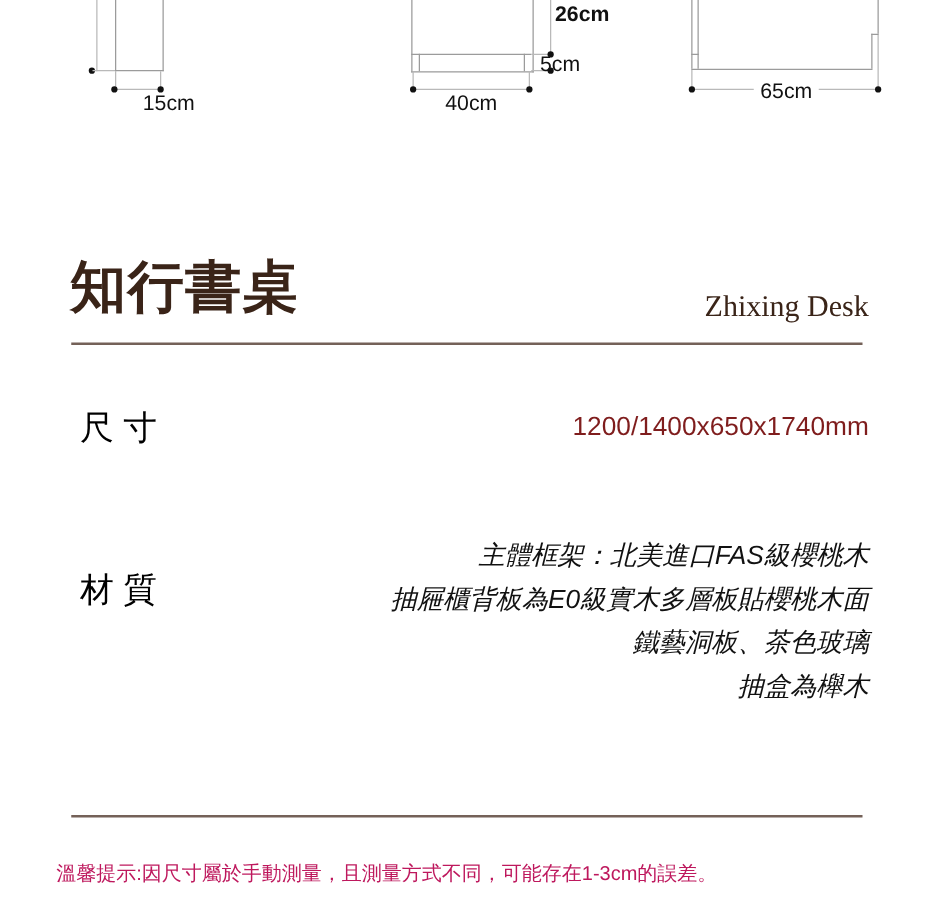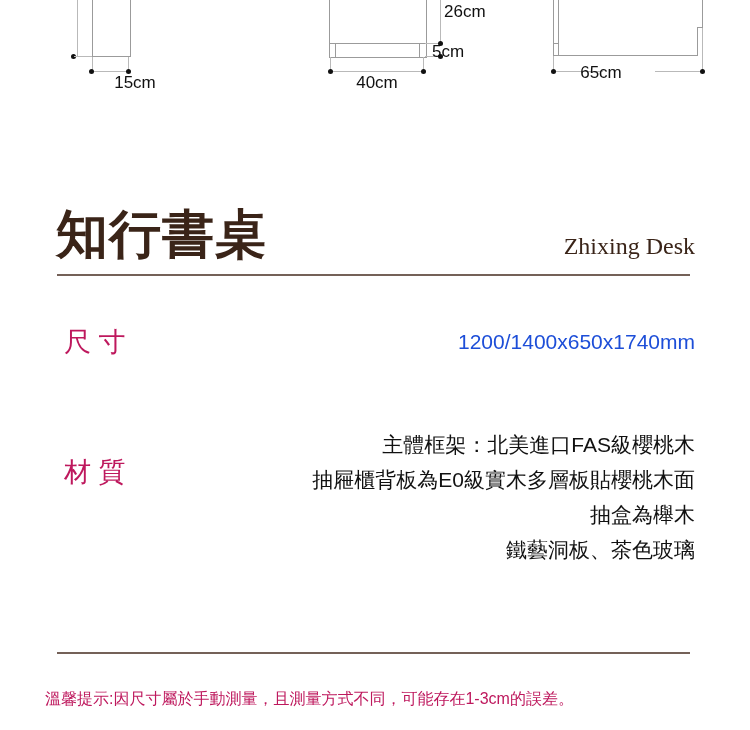--- a/index.html
+++ b/index.html
@@ -31,51 +31,52 @@
     border-left: 1px solid #9b9b9b;
     border-right: 1px solid #9b9b9b;
     border-bottom: 1px solid #9b9b9b;
     background: transparent;
   }
   
   .title-zh {
     position: absolute; left: 56px; top: 200px;
     font-family: "Liberation Serif", serif;
     font-weight: bold;
-    font-size: 52px;
+    font-size: 45px;
     letter-spacing: 1px;
     color: #3a2418;
   }
   .title-en {
     position: absolute; right: 55px; top: 233px;
     font-family: "Liberation Serif", serif;
     font-size: 24px;
     color: #3a2418;
   }
   .divider {
     position: absolute; left: 57px; width: 633px; height: 2px;
     background: #746158;
   }
   
   .spec-label {
     position: absolute; left: 64px;
     font-size: 27px;
-    color: #be185d;
+    color: #000000;
     white-space: pre;
   }
   .size-value {
     position: absolute; right: 55px; top: 330px;
     font-size: 21px;
-    color: #1d4ed8;
+    color: #7f1d1d;
   }
   .material-lines {
     position: absolute; right: 55px; top: 432px;
     text-align: right;
     font-size: 21px;
     color: #111;
+    font-style: italic;
   }
   .material-lines .mline { height: 35px; line-height: 26px; }
   
   .tip {
     position: absolute; left: 45px; top: 689px;
     font-size: 16px;
     color: #be185d;
     white-space: nowrap;
   }
 </style>
@@ -100,21 +101,21 @@
   <div>
     <div class="rect-cut" style="left:329px; top:-2px; width:96px; height:59px;"></div>
     <div class="shape-line" style="left:329px; top:43px; width:96px; height:1px;"></div>
     <div class="shape-line" style="left:335px; top:43px; width:1px; height:14px;"></div>
     <div class="shape-line" style="left:419px; top:43px; width:1px; height:14px;"></div>
     <div class="dim-line" style="left:425px; top:43px; width:15px; height:1px;"></div>
     <div class="dim-line" style="left:425px; top:56px; width:15px; height:1px;"></div>
     <div class="dim-line" style="left:440px; top:0; width:1px; height:43px;"></div>
     <div class="dot" style="left:438px; top:41px;"></div>
     <div class="dot" style="left:438px; top:54px;"></div>
-    <div class="dim-label" style="left:444px; top:2px;">26cm</div>
+    <div class="dim-label" style="left:444px; top:2px;font-weight:bold;">26cm</div>
     <div class="dim-label" style="left:432px; top:42px;">5cm</div>
     <div class="dim-line" style="left:330px; top:57px; width:1px; height:13px;"></div>
     <div class="dim-line" style="left:423px; top:57px; width:1px; height:13px;"></div>
     <div class="dim-line" style="left:330px; top:71px; width:94px; height:1px;"></div>
     <div class="dot" style="left:328px; top:69px;"></div>
     <div class="dot" style="left:421px; top:69px;"></div>
     <div class="dim-label center" style="left:354px; top:73px; width:46px;">40cm</div>
   </div>
 
   <div>
@@ -124,34 +125,34 @@
     <div class="shape-line" style="left:553px; top:55px; width:145px; height:1px;"></div>
     <div class="shape-line" style="left:702px; top:0; width:1px; height:27px;"></div>
     <div class="shape-line" style="left:697px; top:27px; width:6px; height:1px;"></div>
     <div class="shape-line" style="left:697px; top:27px; width:1px; height:28px;"></div>
     <div class="dim-line" style="left:553px; top:56px; width:1px; height:15px;"></div>
     <div class="dim-line" style="left:702px; top:28px; width:1px; height:43px;"></div>
     <div class="dim-line" style="left:553px; top:71px; width:50px; height:1px;"></div>
     <div class="dim-line" style="left:655px; top:71px; width:47px; height:1px;"></div>
     <div class="dot" style="left:551px; top:69px;"></div>
     <div class="dot" style="left:700px; top:69px;"></div>
-    <div class="dim-label center" style="left:575px; top:63px; width:52px;">65cm</div>
+    <div class="dim-label center" style="left:603px; top:63px; width:52px;">65cm</div>
   </div>
 
   <h1 class="title-zh" style="margin:0;">知行書桌</h1>
   <div class="title-en">Zhixing Desk</div>
   <div class="divider" style="top:274px;"></div>
 
   <div class="spec-label" style="top:324px;">尺 寸</div>
   <div class="size-value">1200/1400x650x1740mm</div>
 
   <div class="spec-label" style="top:454px;">材 質</div>
   <div class="material-lines">
     <div class="mline">主體框架：北美進口FAS級櫻桃木</div>
     <div class="mline">抽屜櫃背板為E0級實木多層板貼櫻桃木面</div>
+    <div class="mline">鐵藝洞板、茶色玻璃</div>
     <div class="mline">抽盒為櫸木</div>
-    <div class="mline">鐵藝洞板、茶色玻璃</div>
   </div>
 
   <div class="divider" style="top:652px;"></div>
   <div class="tip">溫馨提示:因尺寸屬於手動測量，且測量方式不同，可能存在1-3cm的誤差。</div>
 
 </div>
 
 </body></html>

